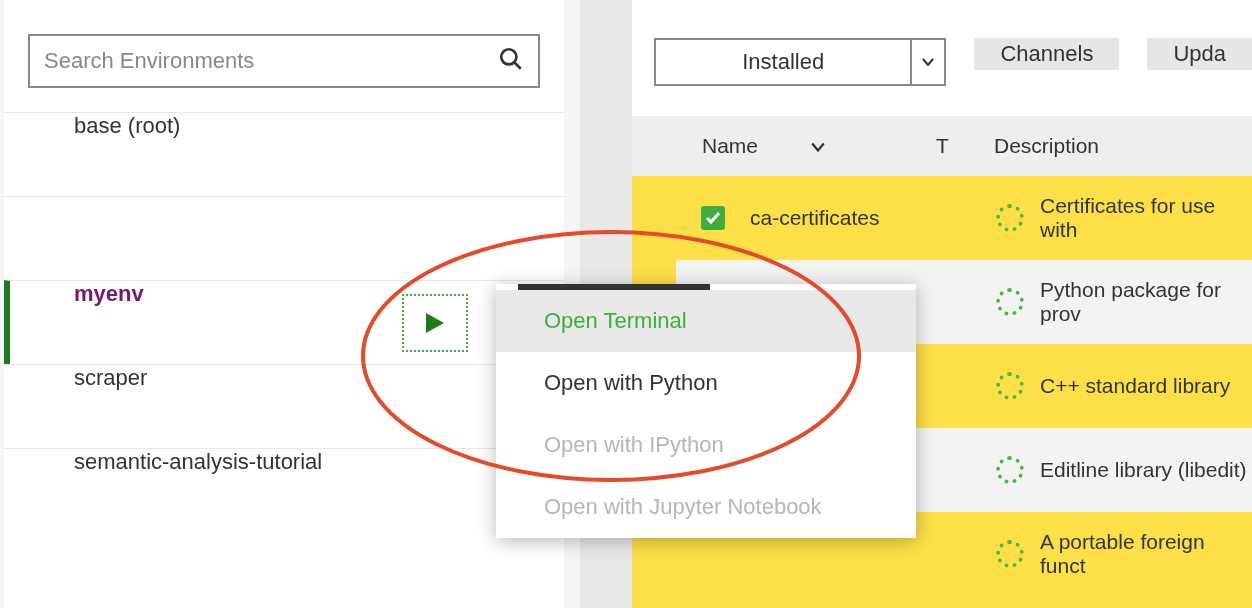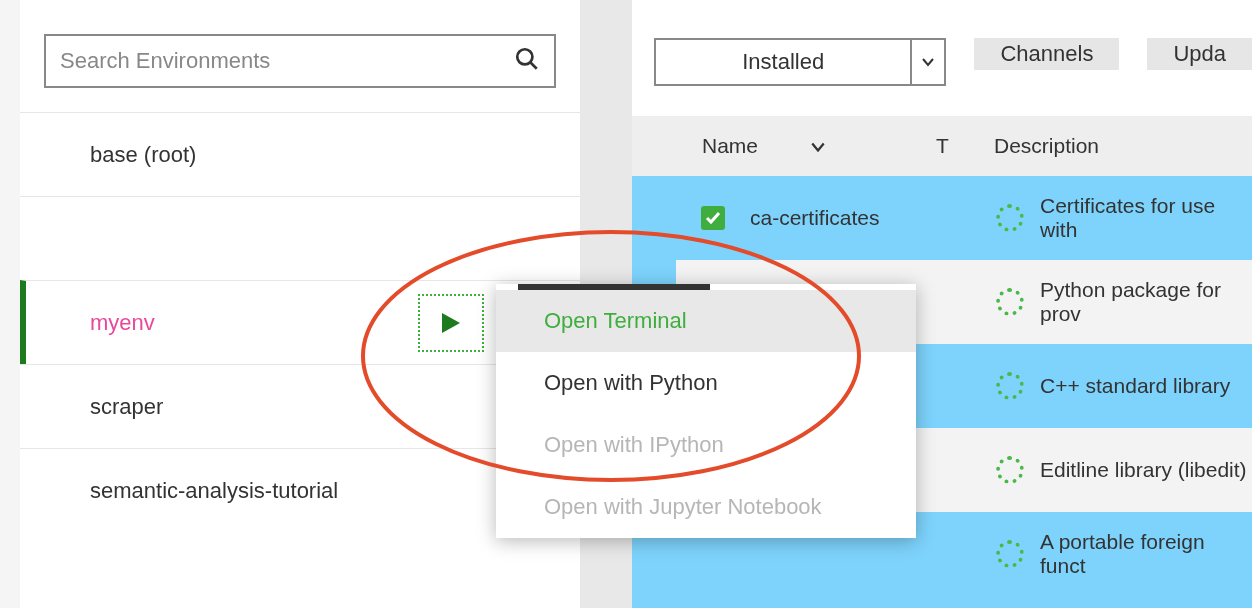--- a/index.html
+++ b/index.html
@@ -6,21 +6,21 @@
     body {
       font-family: -apple-system, BlinkMacSystemFont, "Segoe UI", Helvetica, Arial, sans-serif;
       background: #f5f5f5;
       width: 1252px;
       height: 608px;
       overflow: hidden;
       position: relative;
     }
     .left-panel {
       position: absolute;
-      left: 20px;
+      left: 4px;
       top: 0;
       width: 560px;
       background: #fff;
       height: 608px;
     }
     .search-wrap {
       padding: 34px 24px 24px 24px;
       background: #fff;
     }
     .search-box {
@@ -37,35 +37,34 @@
       font-size: 22px;
       color: #777;
     }
     .search-input::placeholder { color: #888; }
     .search-icon { flex-shrink: 0; }
     .env-list { }
     .env-row {
       height: 84px;
       border-top: 1px solid #e6e6e6;
       display: flex;
-      align-items: center;
       padding-left: 70px;
       font-size: 22px;
       color: #333;
       position: relative;
       background: #fff;
     }
     .env-row.selected {
       background: #fff;
       border-left: 6px solid #1e7a1e;
       padding-left: 64px;
     }
     .env-row.selected .env-name {
-      color: #ec4899;
-      font-weight: 400;
+      color: #701a75;
+      font-weight: 700;
     }
     .play-button {
       position: absolute;
       right: 96px;
       top: 50%;
       transform: translateY(-50%);
       width: 66px;
       height: 58px;
       border: 2px dotted #3fae3f;
       display: flex;
@@ -80,21 +79,21 @@
       width: 52px;
       height: 608px;
       background: #e8e8e8;
     }
     .right-panel {
       position: absolute;
       left: 632px;
       top: 0;
       right: 0;
       height: 608px;
-      background: #7dd3fc;
+      background: #fde047;
     }
     .right-toolbar {
       height: 116px;
       display: flex;
       align-items: flex-start;
       padding: 38px 0 0 22px;
       gap: 28px;
       background: #fff;
     }
     .select-box {

